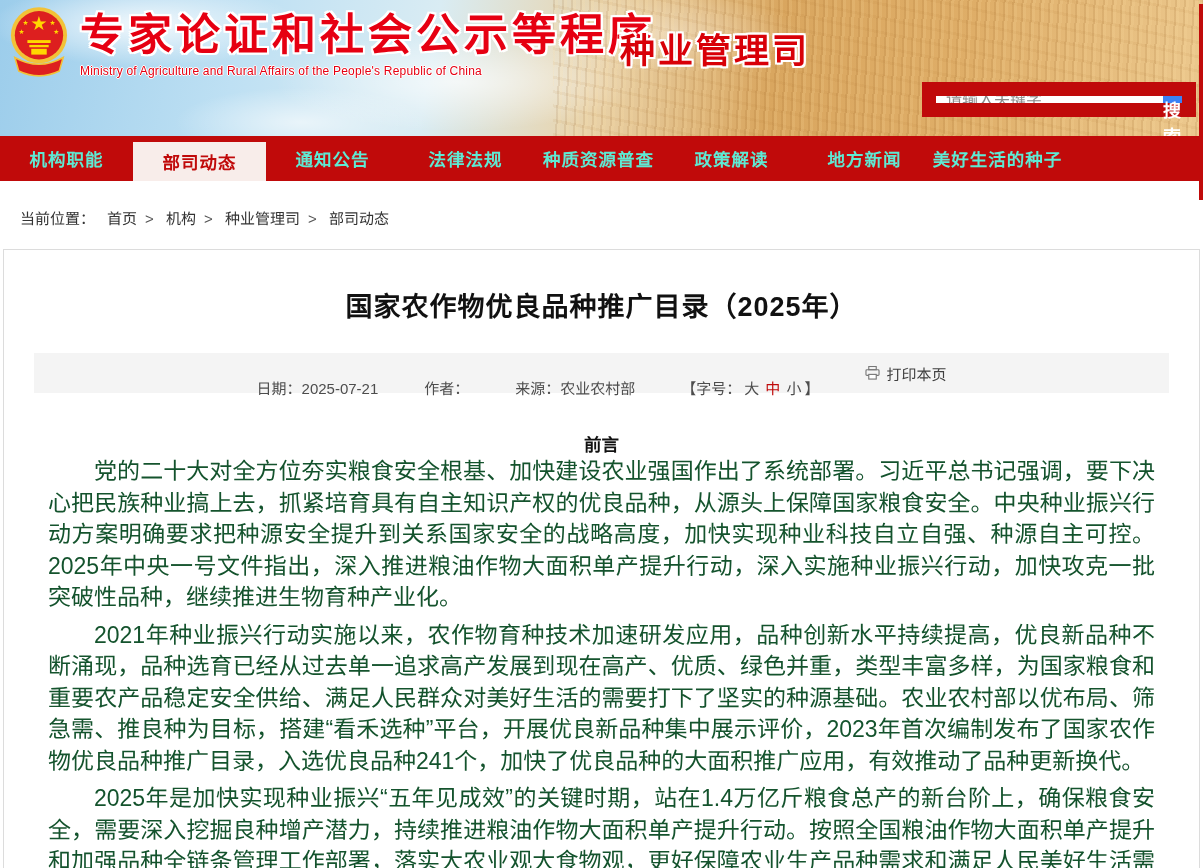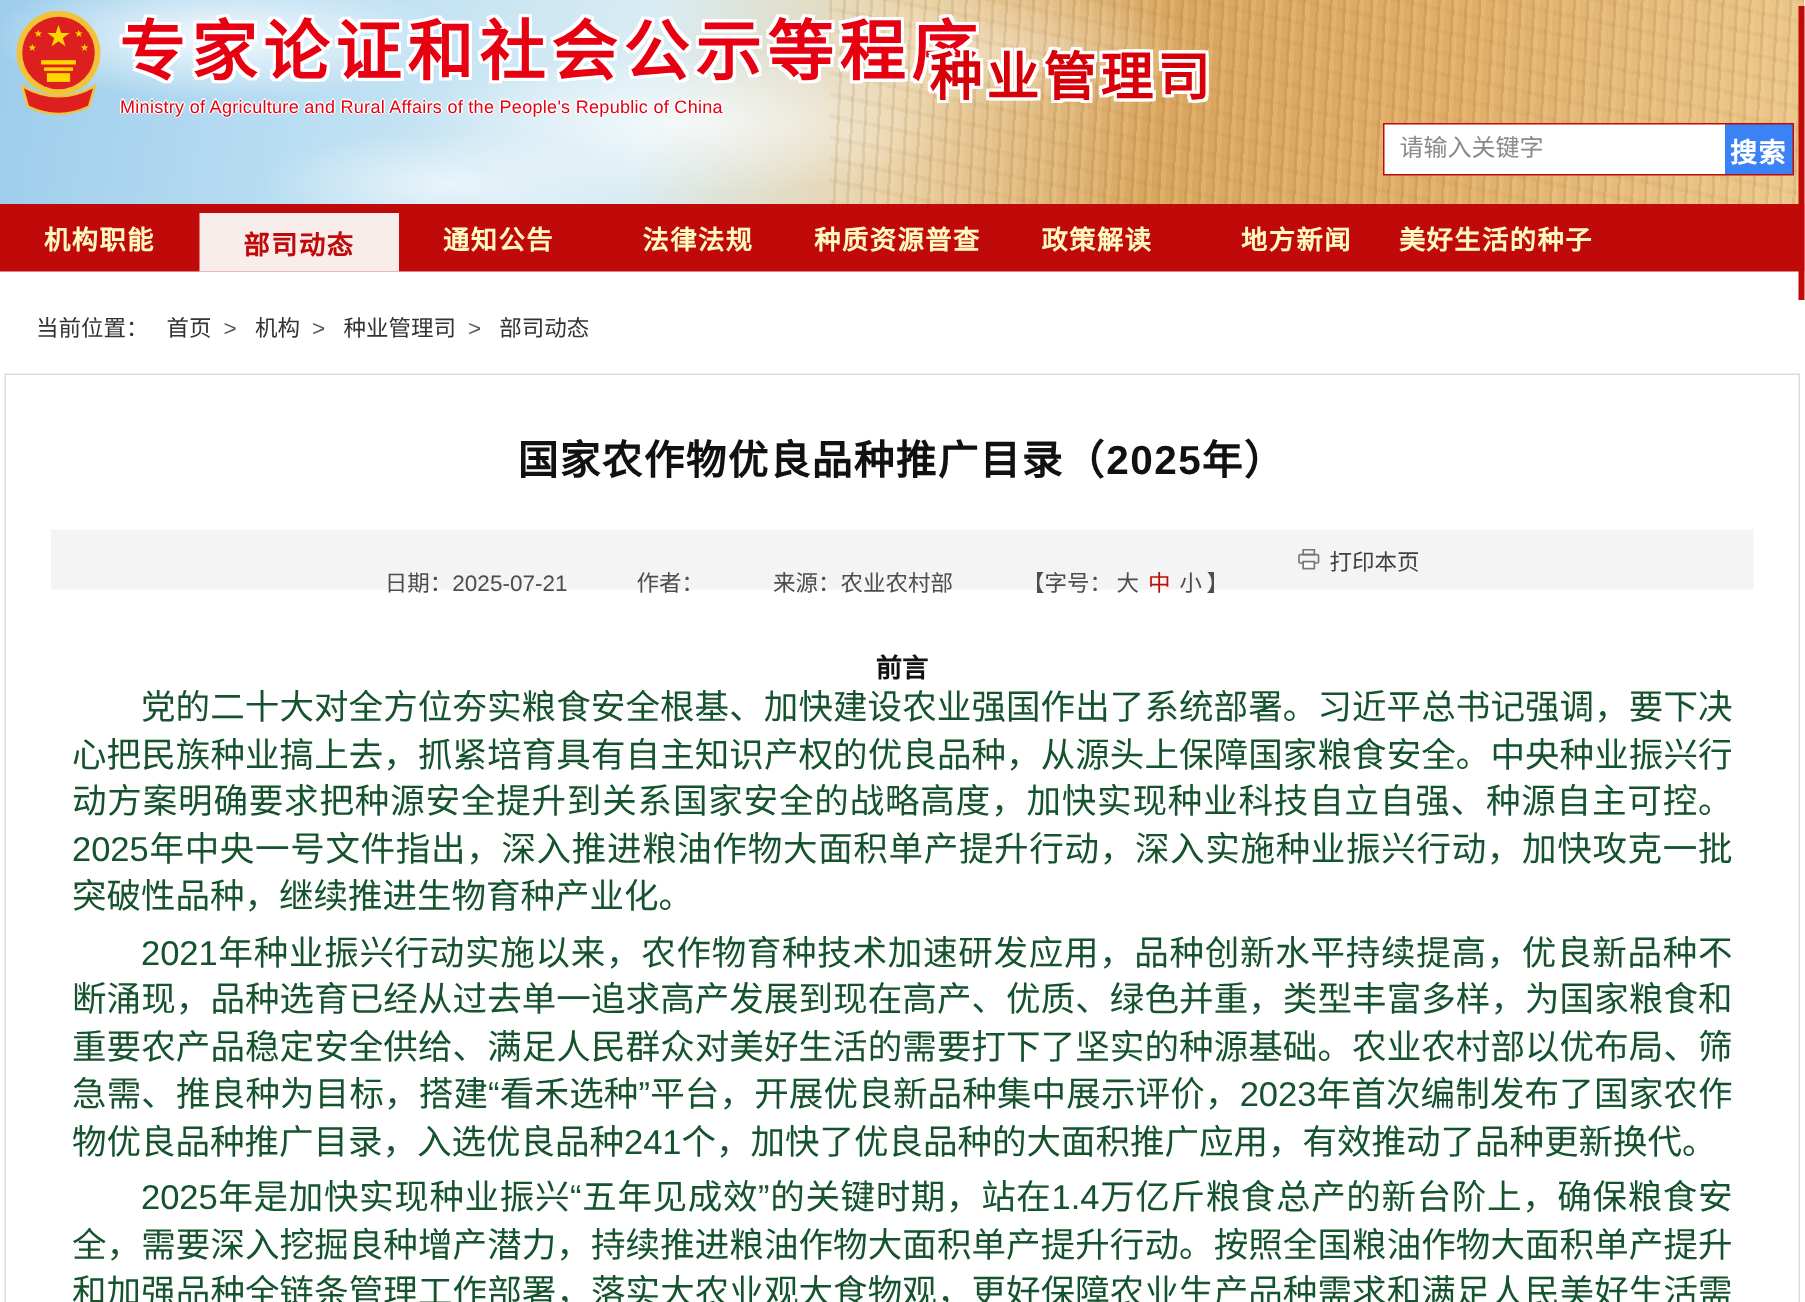--- a/index.html
+++ b/index.html
@@ -39,47 +39,47 @@
     margin-top:6px; font-size:12px; color:#e60012; letter-spacing:.2px;
     text-shadow:-1px 0 #fff,1px 0 #fff,0 -1px #fff,0 1px #fff;
   }
   .dept-title{
     position:absolute; left:620px; top:22px;
     font-size:35px; font-weight:bold; color:#d80008; letter-spacing:3px;
     text-shadow:-2px 0 #fff,2px 0 #fff,0 -2px #fff,0 2px #fff,-2px -2px #fff,2px 2px #fff,-2px 2px #fff,2px -2px #fff;
   }
   .search-bar{
     position:absolute; right:7px; top:82px; width:274px; height:35px;
-    background:#c00a0a; display:flex; align-items:stretch; padding:1px;
+    background:#c00a0a; display:flex; align-items:stretch; padding:14px;
   }
   .search-input{
     flex:1; border:0; outline:none; background:#fff; padding:0 10px;
     font-size:16px; color:#333; font-family:inherit;
   }
   .search-input::placeholder{ color:#8a8a8a; }
   .search-btn{
     width:66px; border:0; background:#3b82f6; color:#fff; font-size:18px;
     font-weight:bold; cursor:pointer; font-family:inherit; letter-spacing:1px;
   }
 
   
   .main-nav{ width:1203px; height:45px; background:#c00a0a; display:flex; align-items:stretch; }
   .nav-item{
     width:133px; display:flex; align-items:center; justify-content:center;
-    color:#fef9c3; font-size:17.5px; font-weight:bold; letter-spacing:1px; cursor:pointer;
+    color:#5eead4; font-size:17.5px; font-weight:bold; letter-spacing:1px; cursor:pointer;
   }
   .nav-item.active{
     background:#f8edea; color:#c00a0a; margin-top:6px;
   }
 
   
   .scroll-thumb{ position:fixed; right:0; top:4px; width:4px; height:196px; background:#c00a0a; z-index:50; }
 
   
-  .breadcrumb{ padding:26px 0 0 0; height:68px; font-size:15px; color:#333; display:flex; align-items:flex-start;margin-left:24px; }
+  .breadcrumb{ padding:26px 0 0 20px; height:68px; font-size:15px; color:#333; display:flex; align-items:flex-start; }
   .crumb-label{ margin-right:8px; }
   .crumb{ color:#333; text-decoration:none; margin:0 4px; cursor:pointer; }
   .crumb-sep{ color:#555; margin:0 4px; }
 
   
   .content-box{
     margin:0 3px; border:1px solid #dcdcdc; background:#fff; height:700px;
   }
   .article-title{
     margin-top:35px; text-align:center; font-size:27px; font-weight:bold; color:#111; letter-spacing:1px;

